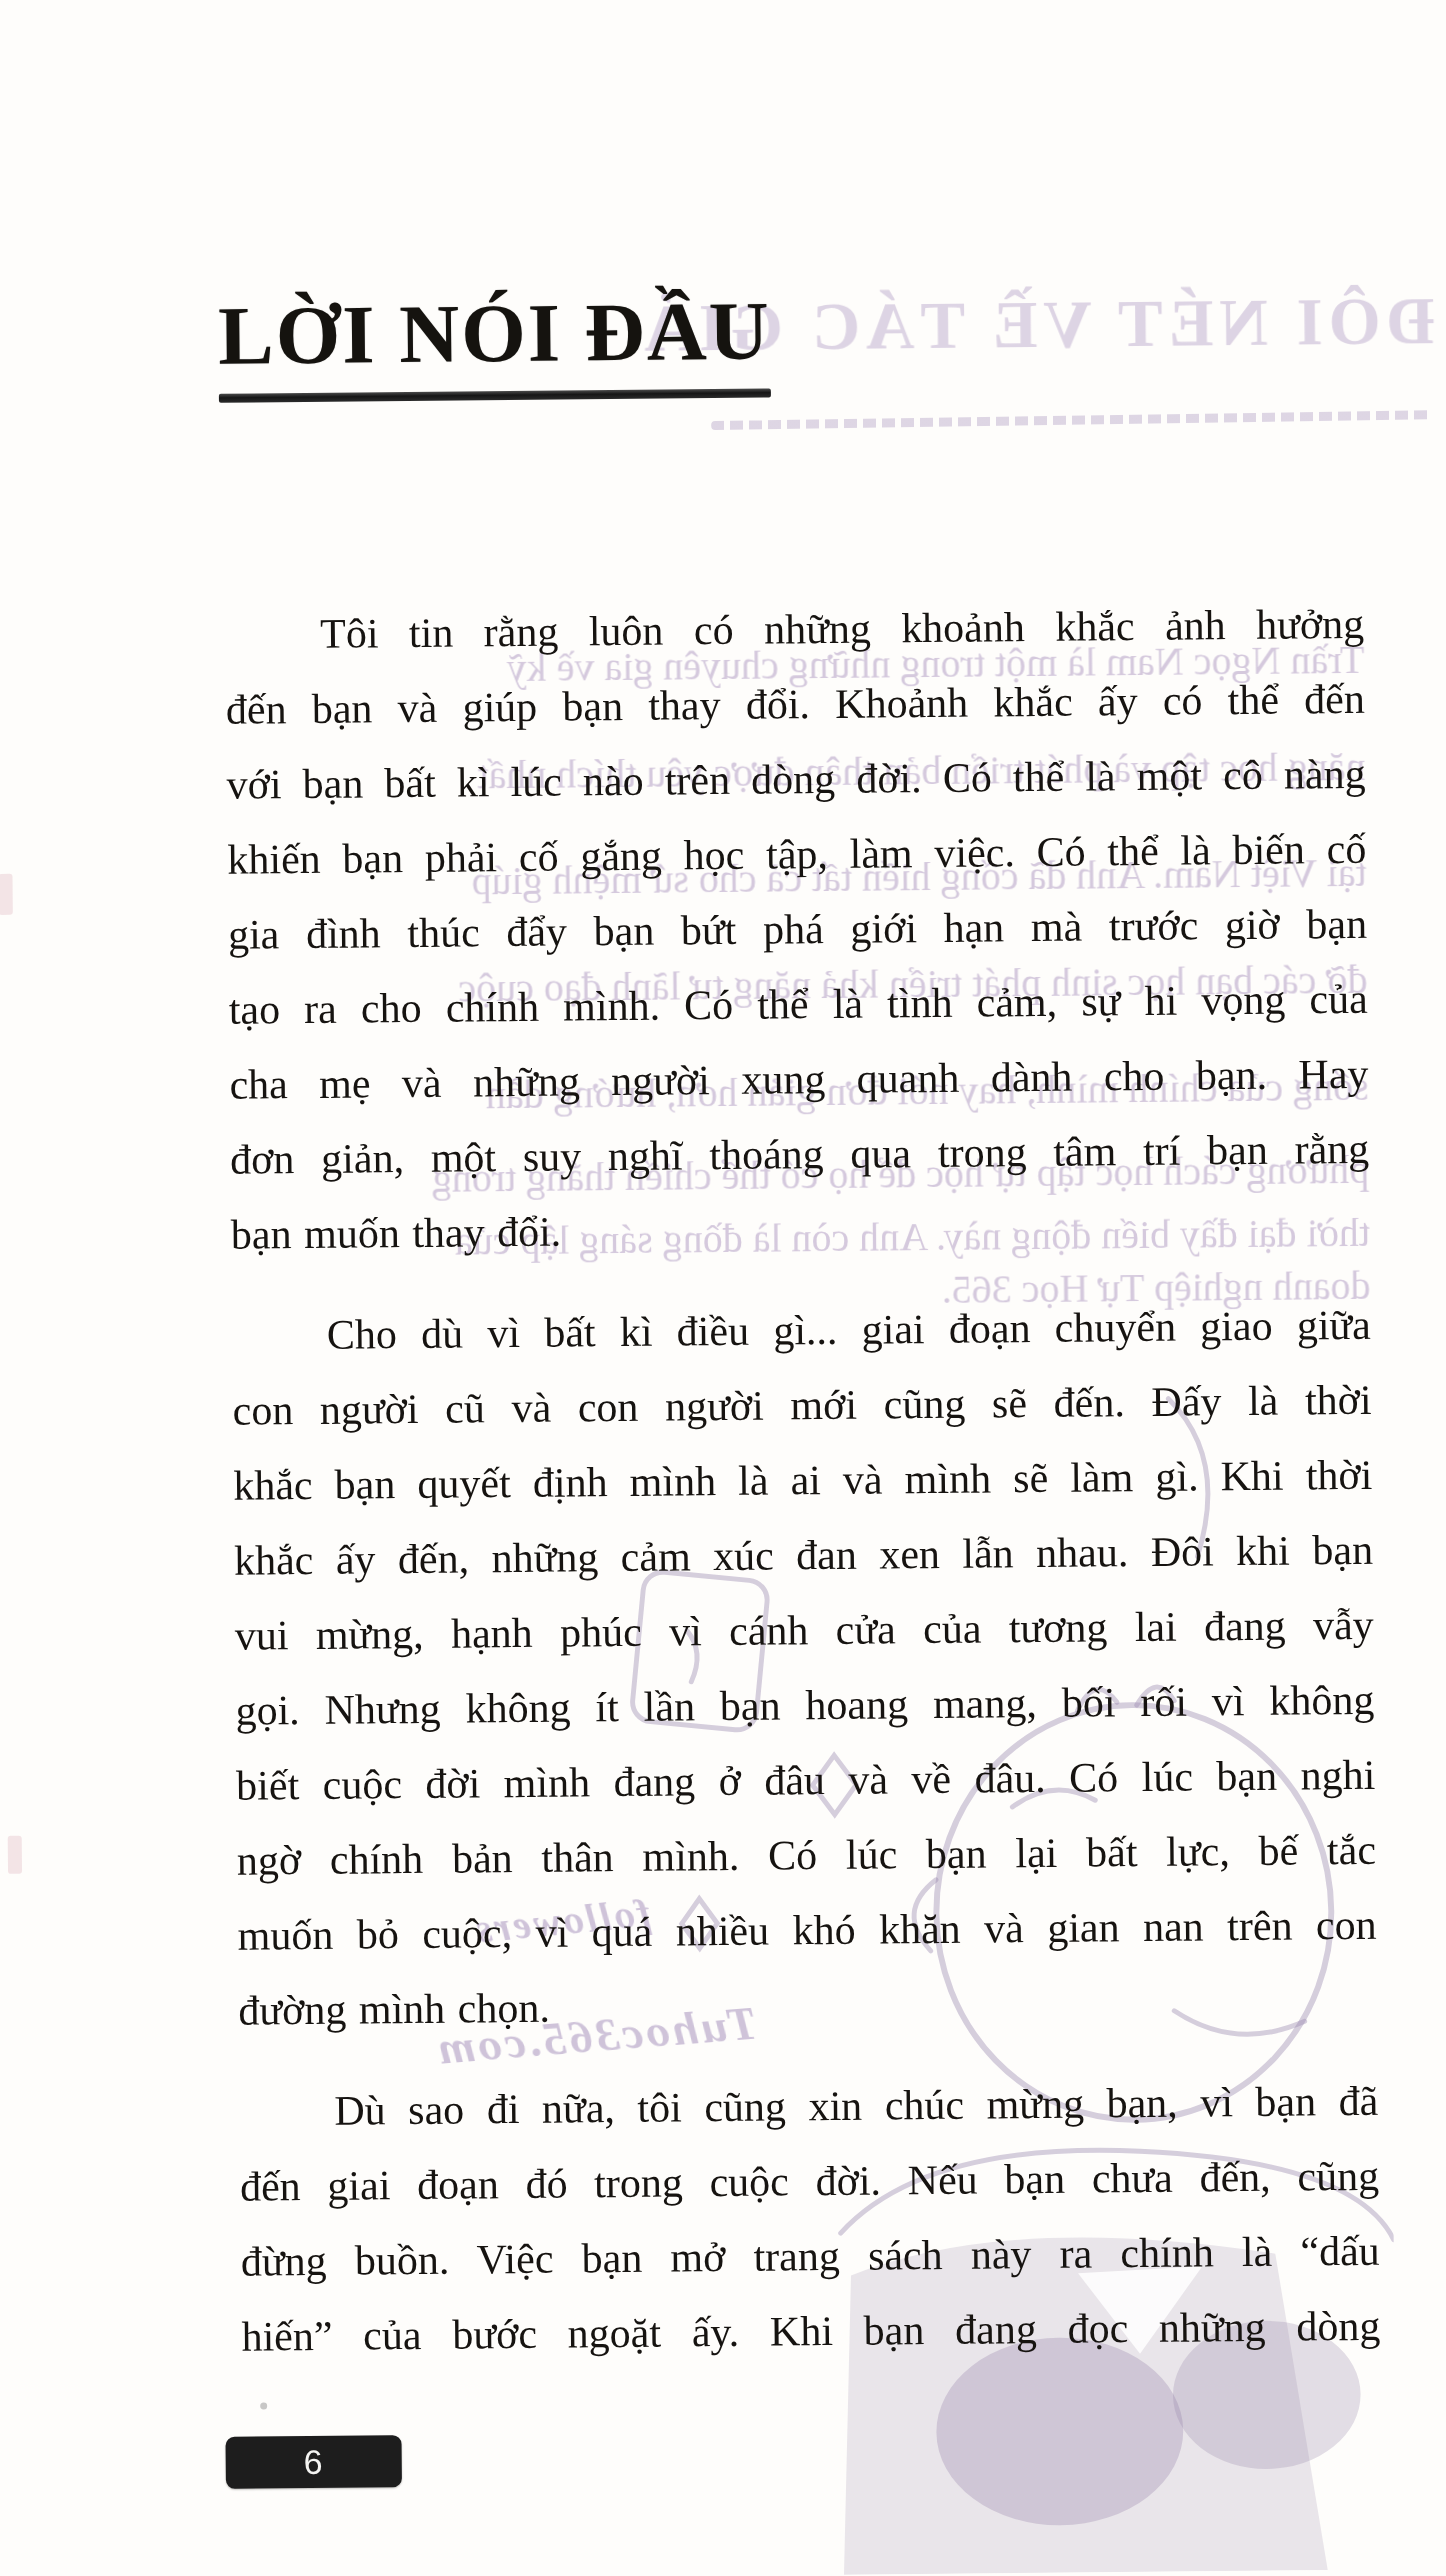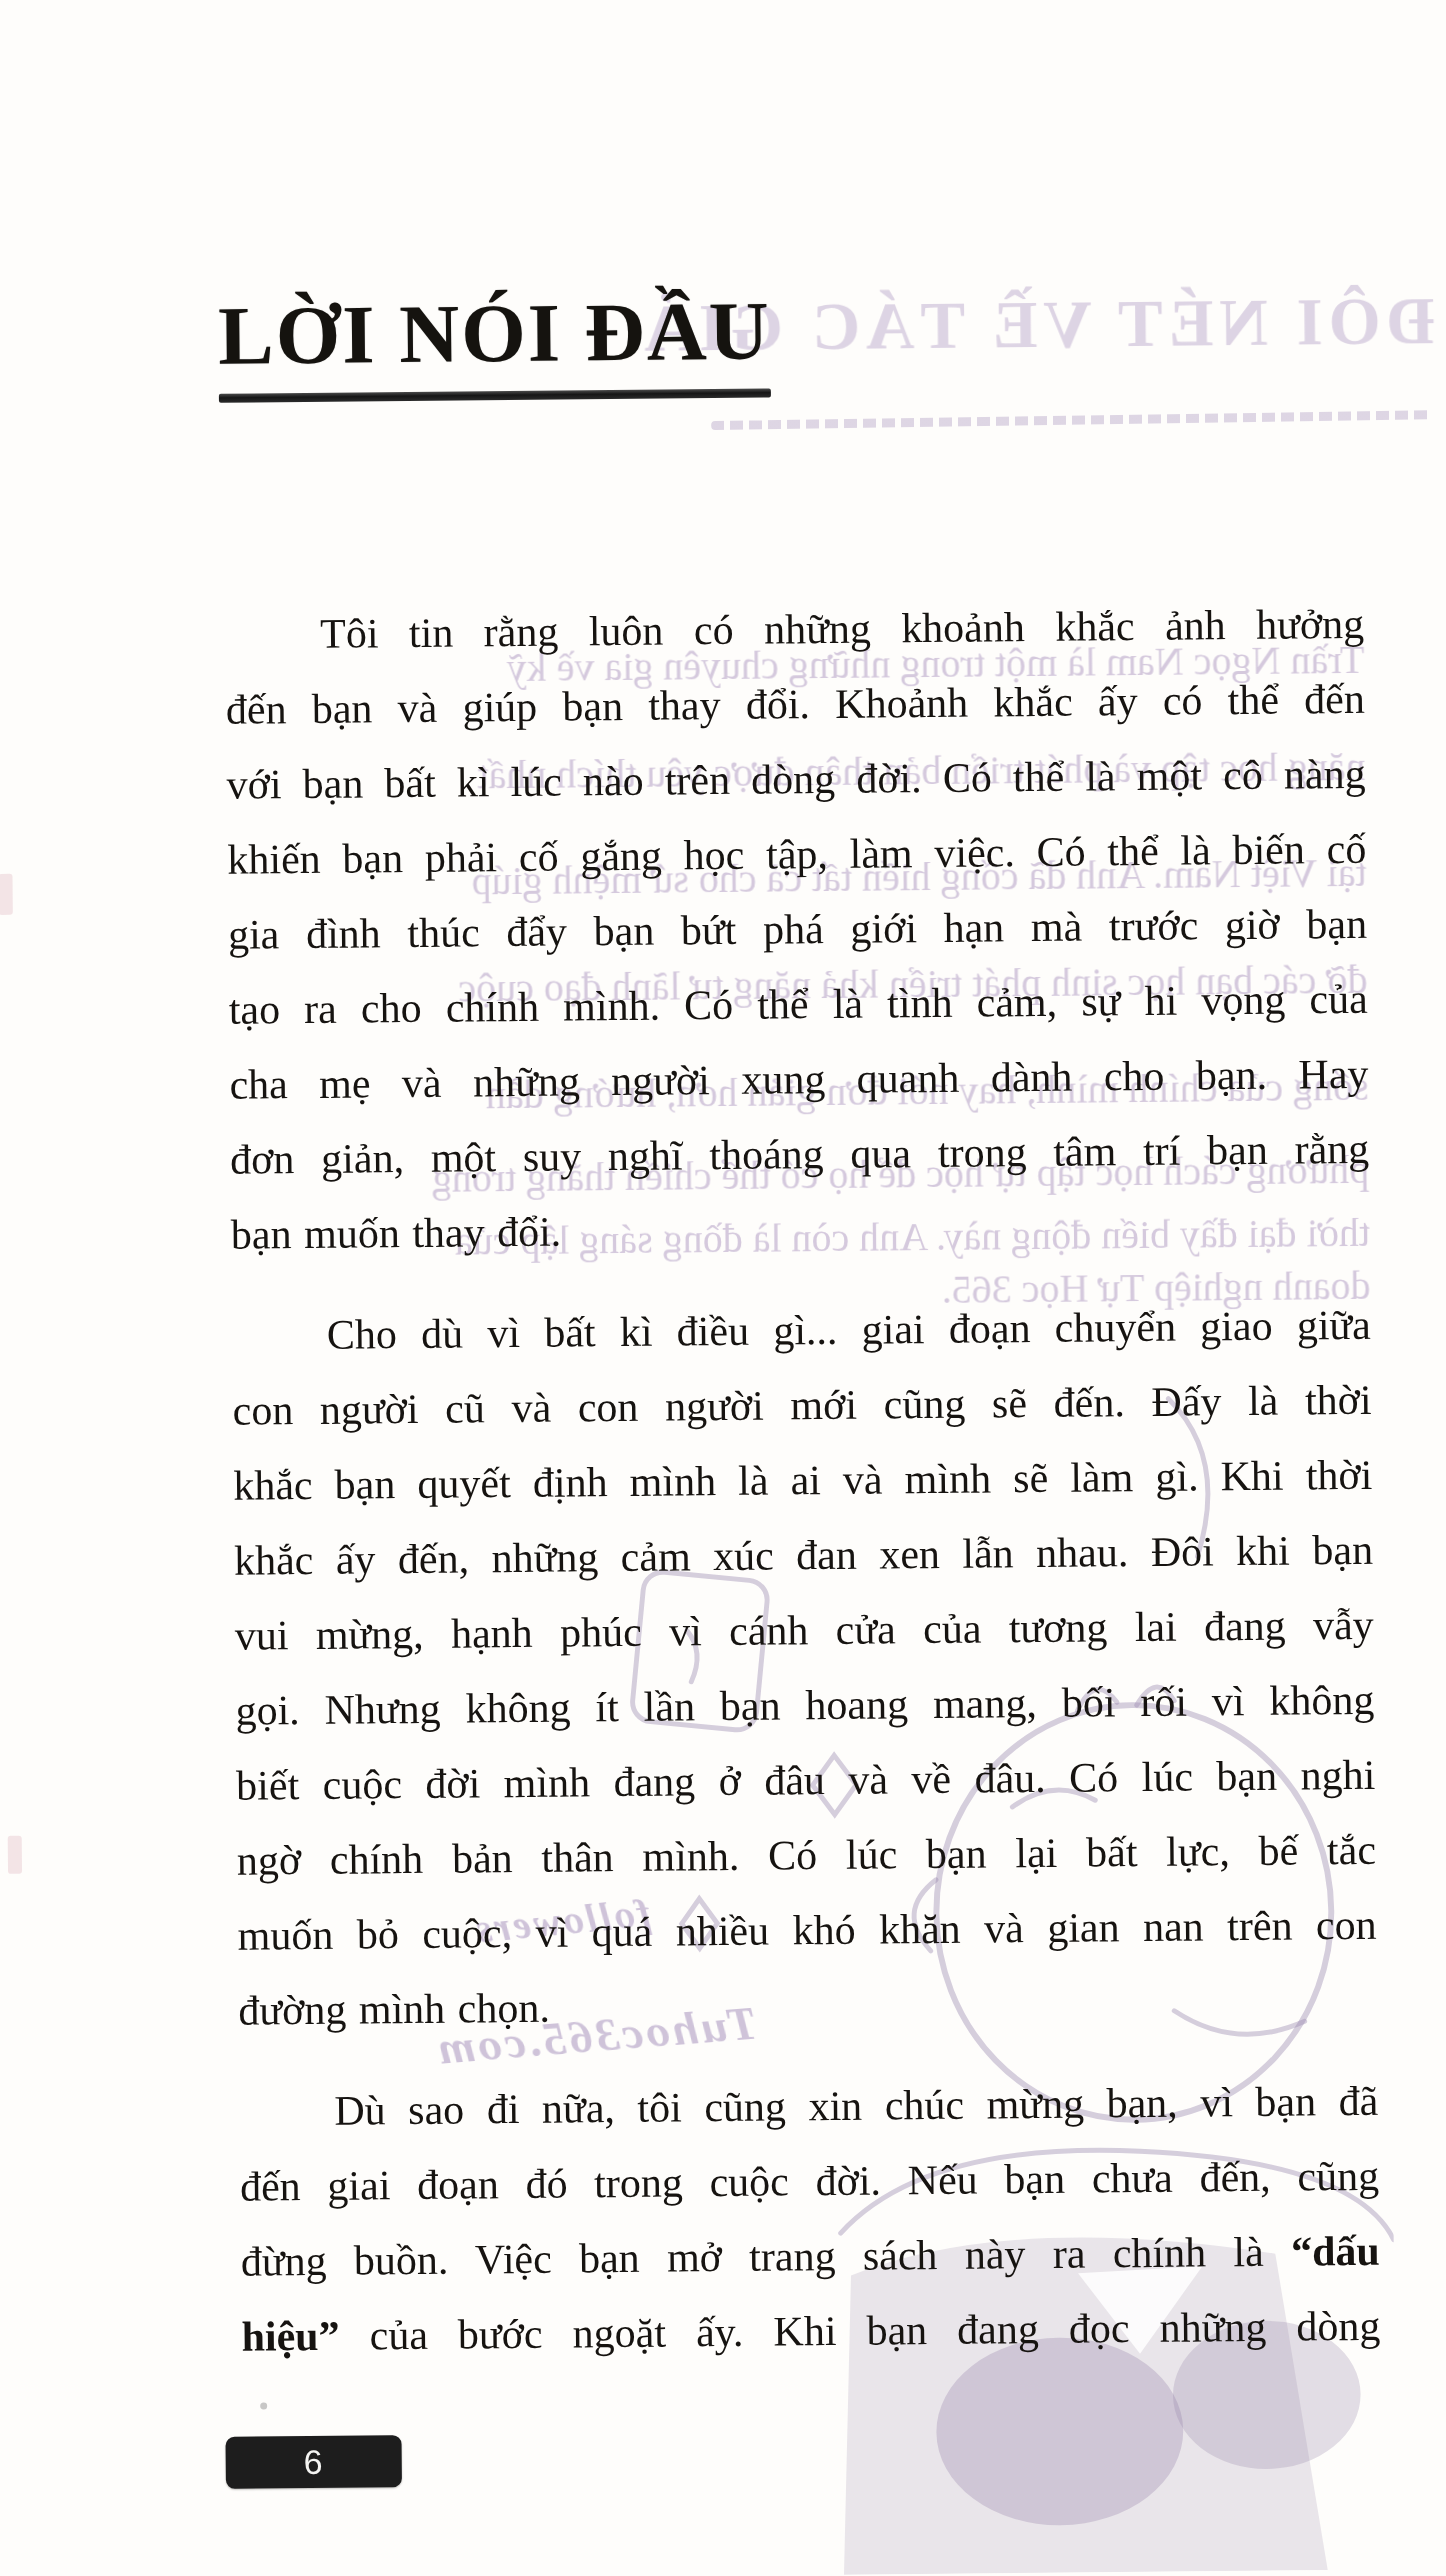--- a/index.html
+++ b/index.html
@@ -47,21 +47,21 @@
   
   #body-text{
     position:absolute;left:229px;top:593px;width:1139px;z-index:4;
     font-size:42px;line-height:75px;color:#161310;word-spacing:2px;
   }
   .para{margin:0;}
   .para + .para{margin-top:26px;}
   .line{text-align:justify;text-align-last:justify;}
   .line.indent{padding-left:95px;}
   .line.para-end{text-align-last:left;}
-  .line b{font-weight:700;}
+  .line b{font-weight:400;}
 
   
   #doodle{position:absolute;left:533px;top:1383px;z-index:1;pointer-events:none;}
 
   
   #page-badge{
     position:absolute;left:212px;top:2432px;width:176px;height:52px;z-index:6;
     background:#1d1d1d;border-radius:9px;
     display:flex;align-items:center;justify-content:center;
     font-family:"Liberation Sans","DejaVu Sans",sans-serif;
@@ -143,21 +143,21 @@
           <div class="line"><span>gọi. Nhưng không ít lần bạn hoang mang, bối rối vì không</span></div>
           <div class="line"><span>biết cuộc đời mình đang ở đâu và về đâu. Có lúc bạn nghi</span></div>
           <div class="line"><span>ngờ chính bản thân mình. Có lúc bạn lại bất lực, bế tắc</span></div>
           <div class="line"><span>muốn bỏ cuộc, vì quá nhiều khó khăn và gian nan trên con</span></div>
           <div class="line para-end"><span>đường mình chọn.</span></div>
         </div>
         <div class="para">
           <div class="line indent"><span>Dù sao đi nữa, tôi cũng xin chúc mừng bạn, vì bạn đã</span></div>
           <div class="line"><span>đến giai đoạn đó trong cuộc đời. Nếu bạn chưa đến, cũng</span></div>
           <div class="line"><span>đừng buồn. Việc bạn mở trang sách này ra chính là </span><b>“dấu</b></div>
-          <div class="line"><b>hiệu”</b><span> của bước ngoặt ấy. Khi bạn đang đọc những dòng</span></div>
+          <div class="line"><b>hiến”</b><span> của bước ngoặt ấy. Khi bạn đang đọc những dòng</span></div>
         </div>
       </div>
 
     <div id="page-badge">
       <span>6</span>
     </div>
 
     <div class="speck" style="left:247px;top:2398px;width:7px;height:7px;"></div>
     <div class="edge-mark" style="top:867px;height:41px;"></div>
     <div class="edge-mark" style="top:1829px;height:38px;"></div>

